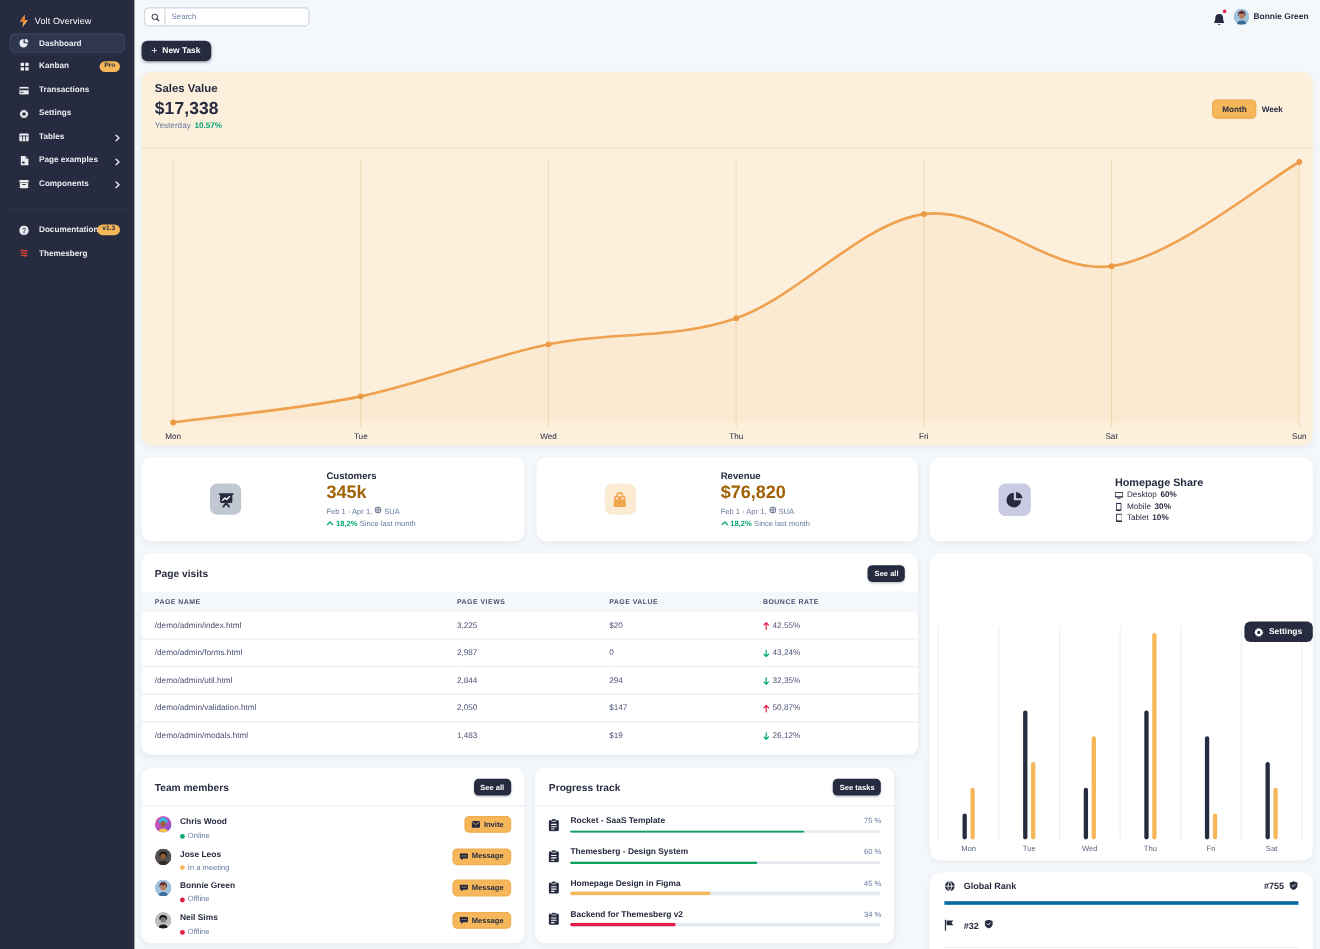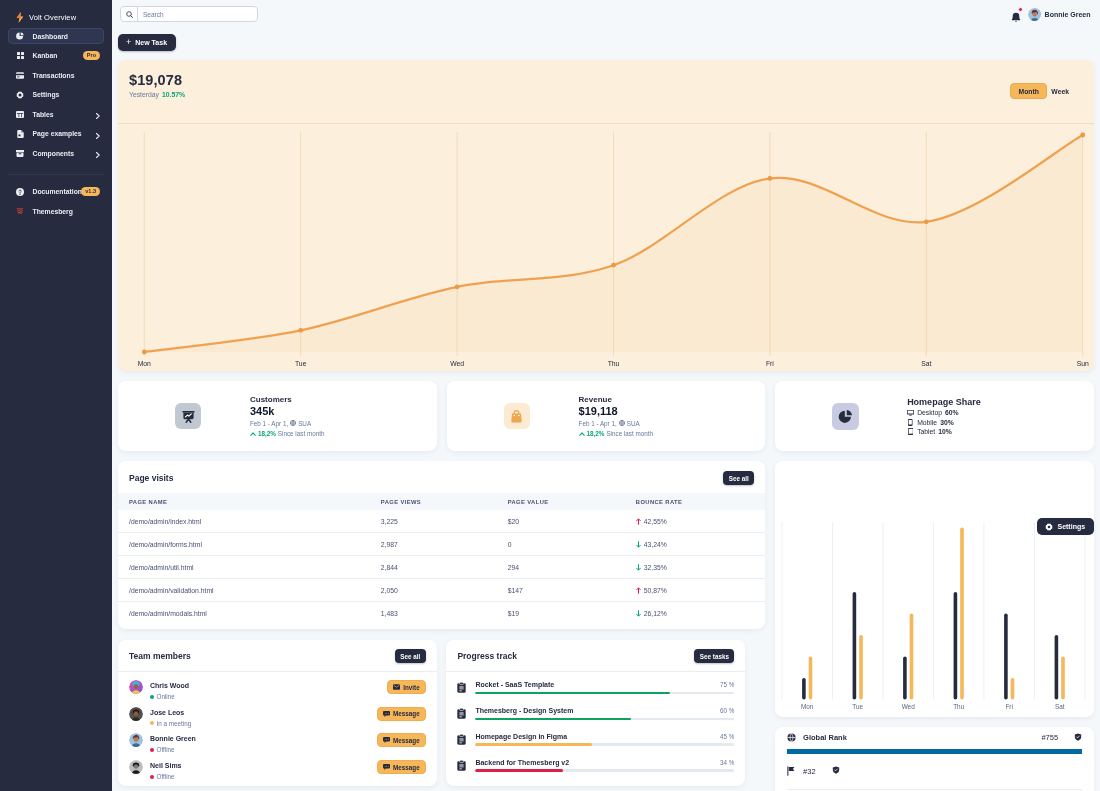--- a/index.html
+++ b/index.html
@@ -46,23 +46,23 @@
   .sales-toggle { position:absolute; right:25px; top:23px; display:flex; align-items:center; }
   .btn-month { background:#F5B759; border:1px solid #EFA94F; color:#262B40; font-size:6.8px; font-weight:600; border-radius:4px; padding:3.5px 7px; font-family:"Liberation Sans",sans-serif; }
   .btn-week { background:transparent; border:none; color:#262B40; font-size:6.8px; font-weight:600; margin-left:4.5px; font-family:"Liberation Sans",sans-serif; }
   .sales-chart-wrap { position:absolute; left:0; top:64px; width:976px; height:247px; }
 
   
   .stats-row { position:absolute; left:6px; top:381px; width:976px; height:70px; display:flex; gap:9.7px; }
   .stat-card { flex:1; background:#fff; border-radius:8px; box-shadow:0 2px 5px rgba(46,54,80,.07); display:flex; align-items:center; }
   .stat-icon-col { width:132px; display:flex; justify-content:center; padding-left:8px; flex:none; }
   .stat-icon { width:26px; height:26px; border-radius:6px; display:flex; align-items:center; justify-content:center; }
-  .stat-body { flex:1; padding-right:22px; }
+  .stat-body { flex:1; padding-right:22px;margin-left:22px; }
   .stat-title { font-size:8px; font-weight:600; color:#262B40; }
-  .stat-value { font-size:11px; font-weight:bold; color:#0f172a; margin-top:1px; }
+  .stat-value { font-size:15px; font-weight:bold; color:#a16207; margin-top:1px; }
   .stat-period { font-size:6.3px; color:#66799E; margin-top:3px; display:flex; align-items:center; gap:2px; }
   .stat-delta { font-size:6.3px; color:#66799E; margin-top:2.5px; display:flex; align-items:center; gap:2px; }
   .stat-delta .pct { color:#05A677; font-weight:bold; }
   .traffic-rows { margin-top:2px; }
   .traffic-row { display:flex; align-items:center; gap:3px; font-size:6.8px; color:#262B40; margin-top:2.6px; }
   .traffic-row .t-ico { width:7px; display:flex; justify-content:center; }
   .traffic-row b { font-weight:bold; }
   .traffic-title { font-size:9px; font-weight:600; color:#262B40; }
 
   
@@ -107,26 +107,26 @@
   .orders-title { font-size:8px; font-weight:600; color:#262B40; }
   .orders-value { font-size:14px; font-weight:bold; margin-top:1.5px; }
   .orders-pct { font-size:6.8px; color:#05A677; font-weight:600; margin-top:3px; }
   .legend { position:absolute; right:13px; top:16px; }
   .legend-item { display:flex; align-items:center; gap:4px; font-size:6.8px; color:#4A5073; margin-bottom:4px; }
   .legend-dot { width:5px; height:5px; border-radius:50%; }
   .settings-btn { position:absolute; right:0; top:57px; z-index:5; display:inline-flex; align-items:center; gap:4px; background:#262B40; color:#fff; border:none; border-radius:5px; font-size:7px; font-weight:600; padding:4.5px 9px 4.5px 8px; font-family:"Liberation Sans",sans-serif; }
   .orders-chart-wrap { position:absolute; left:0; top:56.5px; width:319px; height:199px; }
 
   .ranks-card { position:absolute; left:663.1px; top:727px; width:319px; height:110px; padding:0 12px; }
-  .rank-row { display:flex; align-items:center; height:26.5px; border-bottom:5px solid #0369a1; }
+  .rank-row { display:flex; align-items:center; height:26.5px; border-bottom:3px solid #0369a1; }
   .rank-row.tall { height:36.5px; }
   .rank-ico { width:9px; margin-right:7px; display:flex; }
   .rank-label { font-size:7.5px; font-weight:600; color:#262B40; flex:1; }
   .rank-sub { font-size:6.5px; color:#66799E; margin-top:1.5px; display:flex; align-items:center; gap:3px; }
-  .rank-val { display:flex; align-items:center; gap:16px; font-size:7.5px; font-weight:normal; color:#262B40; }
+  .rank-val { display:flex; align-items:center; gap:4px; font-size:7.5px; font-weight:bold; color:#262B40; }
 </style>
 </head>
 <body>
 
 <div class="app">
 
   <aside class="sidebar">
     <div class="brand">
       <svg width="8" height="11" viewBox="0 0 8 11">
           <path d="M4.8 0 L0.6 6 L3.4 6 L2.6 11 L7.4 4.6 L4.4 4.6 Z" fill="#F5B759"></path>
@@ -272,21 +272,22 @@
       </div>
     </div>
 
     <button class="new-task-btn">
       <span class="plus">+</span>
       <span>New Task</span>
     </button>
 
     <section class="sales-card">
       <div class="sales-head">
-        <div class="sales-value">$19,078</div>
+        <div class="sales-title">Sales Value</div>
+        <div class="sales-value">$17,338</div>
         <div class="sales-sub">
           <span>Yesterday</span><span class="pct">10.57%</span>
         </div>
         <div class="sales-toggle">
           <button class="btn-month">Month</button>
           <button class="btn-week">Week</button>
         </div>
       </div>
       <div class="sales-chart-wrap" id="sales-chart"><svg width="976" height="247" viewBox="0 0 976 247">
             <line x1="26.3" y1="8" x2="26.3" y2="232" stroke="#F3DCBA" stroke-width="1"></line>
@@ -354,21 +355,21 @@
             <svg width="13" height="14" viewBox="0 0 20 22">
                 <path d="M3 7 h14 l1.2 12 a2 2 0 0 1 -2 2.2 H3.8 a2 2 0 0 1 -2 -2.2 Z" fill="#F0A64F"></path>
                 <path d="M6.5 9.5 v-3.5 a3.5 3.5 0 0 1 7 0 v3.5" stroke="#F0A64F" stroke-width="2" fill="none" stroke-linecap="round"></path>
                 <circle cx="6.5" cy="10.2" r="1.3" fill="#fff"></circle>
                 <circle cx="13.5" cy="10.2" r="1.3" fill="#fff"></circle>
               </svg>
           </span>
         </div>
         <div class="stat-body">
           <div class="stat-title">Revenue</div>
-          <div class="stat-value">$19,118</div>
+          <div class="stat-value">$76,820</div>
           <div class="stat-period">
             <span>Feb 1 - Apr 1,</span>
             <span><svg width="6" height="6" viewBox="0 0 12 12">
                   <circle cx="6" cy="6" r="5.2" stroke="#4A5073" stroke-width="1.3" fill="none"></circle>
                   <path d="M6 1 a7.5 7.5 0 0 1 0 10 M6 1 a7.5 7.5 0 0 0 0 10 M1 6 h10" stroke="#4A5073" stroke-width="1" fill="none"></path>
                 </svg></span>
             <span>SUA</span>
           </div>
           <div class="stat-delta">
             <span><svg width="6" height="4" viewBox="0 0 8 5">

